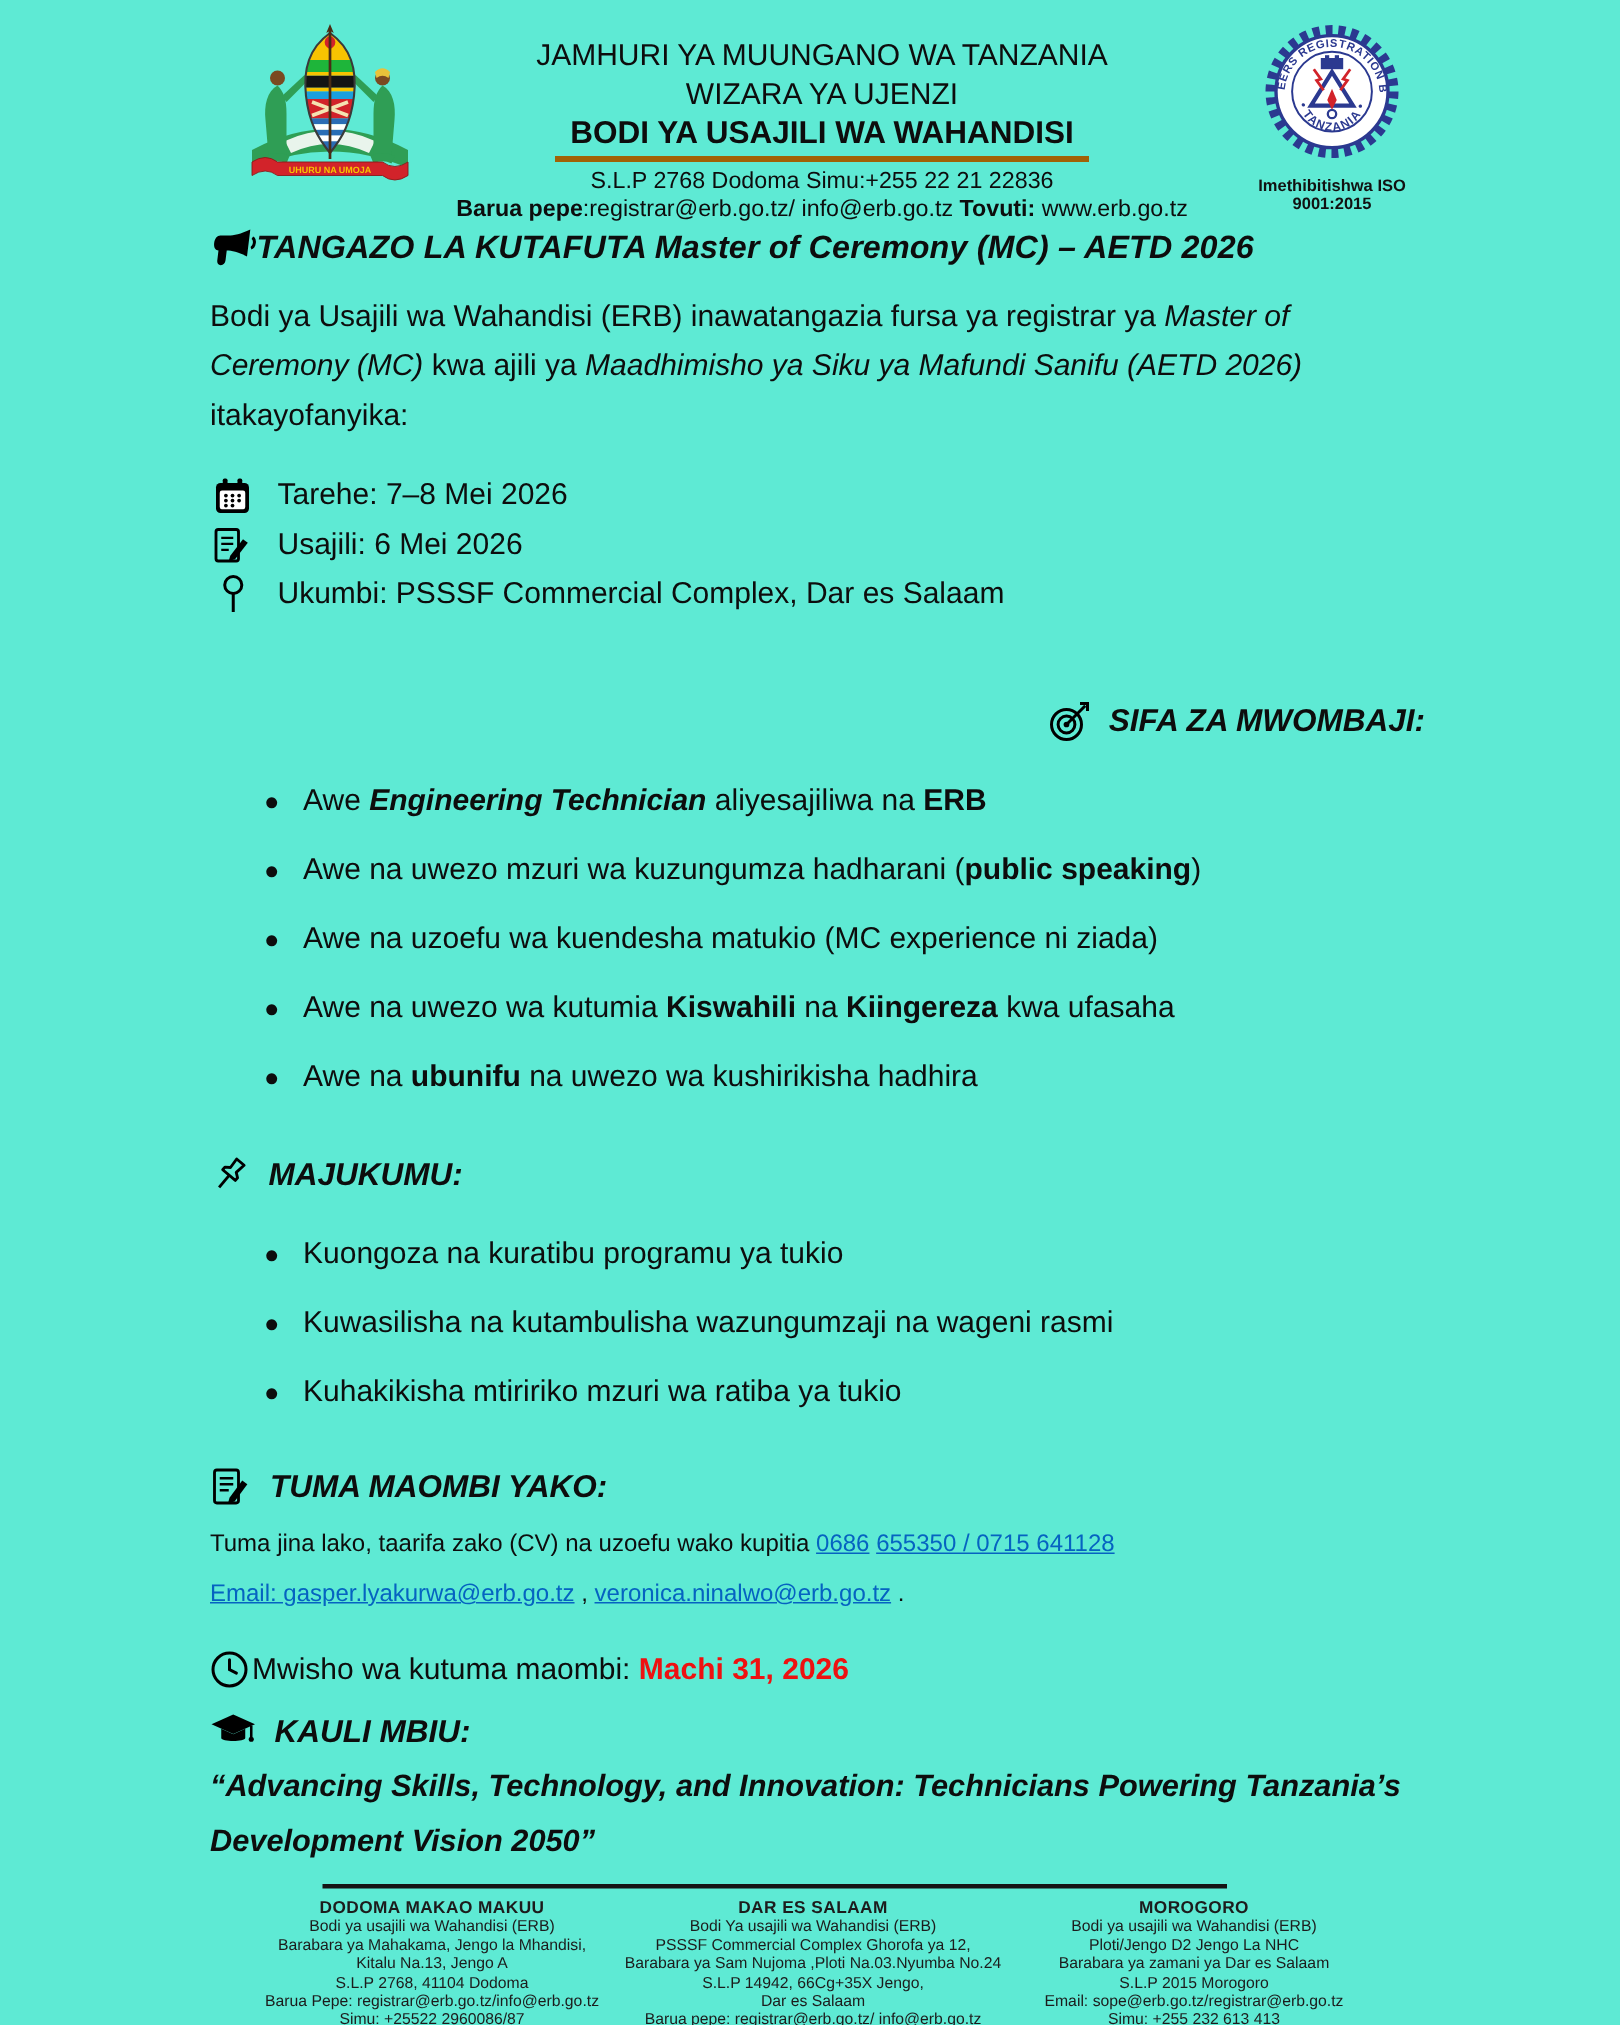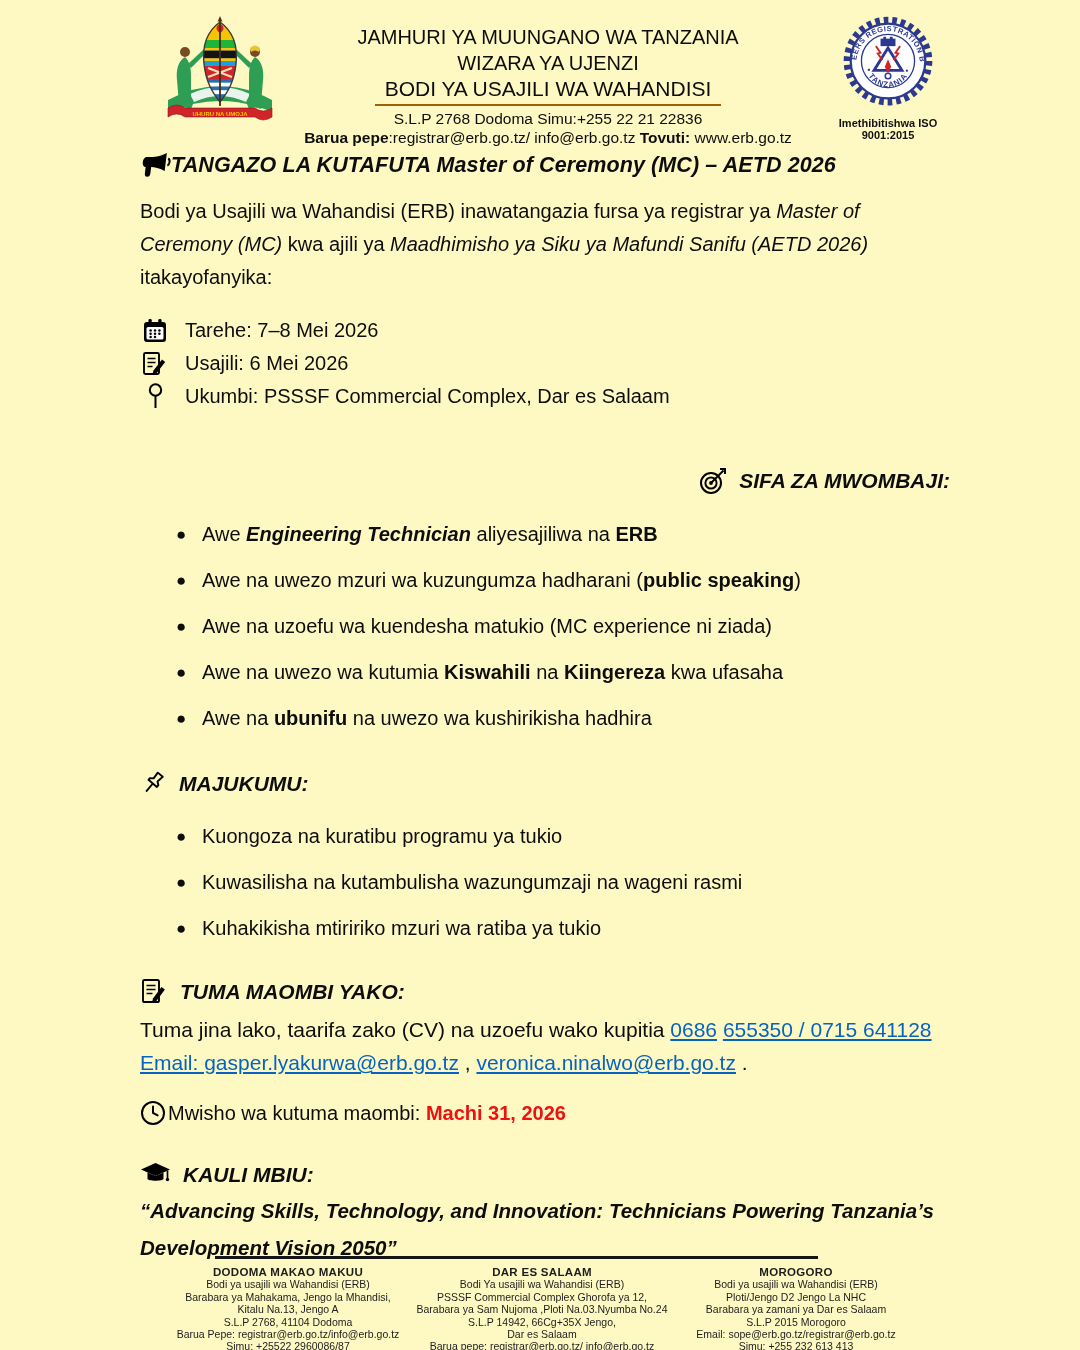--- a/index.html
+++ b/index.html
@@ -1,27 +1,27 @@
 <!DOCTYPE html>
 <html><head>
 <meta charset="utf-8">
 <style>
   html,body{margin:0;padding:0;background:#9a9a9a;}
-  .page{position:relative;width:1080px;height:1350px;margin:0 auto;background:#fef9c3;
+  .page{position:relative;width:1080px;height:1350px;margin:0 auto;background:#5eead4;
         overflow:hidden;font-family:"Liberation Sans",sans-serif;color:#0d0d0d;}
 
   
   .coa{position:absolute;left:160px;top:14px;}
   .seal-wrap{position:absolute;left:818px;top:12px;width:140px;text-align:center;}
   .iso{font-size:11px;font-weight:bold;margin-top:1px;color:#111;}
   .head-center{position:absolute;left:288px;top:26px;width:520px;text-align:center;line-height:1.15;}
   .hc1{font-size:20px;}
   .hc2{font-size:20px;margin-top:3px;}
   .hc3-wrap{margin-top:2px;}
-  .hc3{display:inline-block;font-size:21px;font-weight:normal;border-bottom:2px solid #a16207;padding:0 10px 3px;}
+  .hc3{display:inline-block;font-size:21px;font-weight:bold;border-bottom:4px solid #a16207;padding:0 10px 3px;}
   .hc4{font-size:15.5px;margin-top:4px;}
   .hc5{font-size:15.5px;margin-top:1px;}
   .hb{font-weight:bold;}
 
   
   .main{position:absolute;left:140px;top:152px;width:810px;}
   .title-row{display:flex;align-items:center;}
   .title-text{font-size:21.5px;font-weight:bold;font-style:italic;letter-spacing:0.1px;}
 
   .intro{margin-top:16px;font-size:20px;line-height:33px;width:775px;}
@@ -30,27 +30,27 @@
   .bi{font-weight:bold;font-style:italic;}
 
   .info-list{margin-top:10px;}
   .info-item{display:flex;align-items:center;gap:15px;height:33px;font-size:20px;}
   .info-item .ic{width:30px;display:flex;justify-content:center;}
 
   .sec-head{display:flex;align-items:center;gap:12px;font-size:21px;font-weight:bold;font-style:italic;}
   .sifa-head{margin-top:54px;justify-content:flex-end;}
   .maju-head{margin-top:36px;}
   .app-head{margin-top:34px;}
-  .slogan-head{margin-top:36px;}
+  .slogan-head{margin-top:16px;}
 
   .bullets{margin-top:25px;}
   .bullet{display:flex;font-size:20px;line-height:29px;margin-bottom:16px;}
   .bullet .dot{width:26px;margin-left:36px;flex:none;font-size:17px;line-height:30px;}
 
-  .app-text{margin-top:7px;font-size:21px;line-height:33px;width:805px;}
+  .app-text{margin-top:7px;font-size:16px;line-height:33px;width:805px;}
   a.link{color:#0563c1;text-decoration:underline;cursor:pointer;}
 
   .deadline{display:flex;align-items:center;gap:2px;margin-top:21px;font-size:20px;}
   .deadline .date{color:#ee1111;font-weight:bold;}
 
   .quote{margin-top:5px;font-size:20.5px;font-weight:bold;font-style:italic;line-height:37px;width:812px;}
 
   
   .footer{position:absolute;left:0;top:1256px;width:1080px;height:94px;}
   .f-rule{position:absolute;left:215px;top:0;width:603px;height:3px;background:#151515;}

